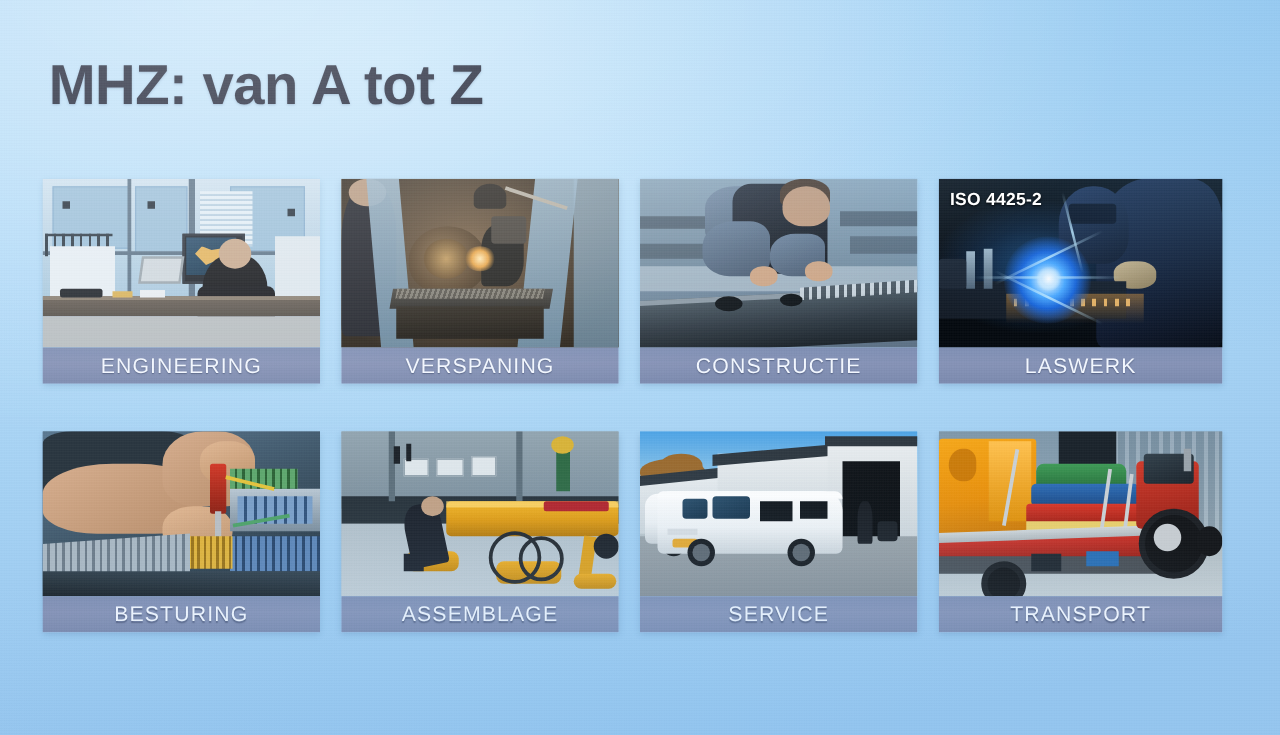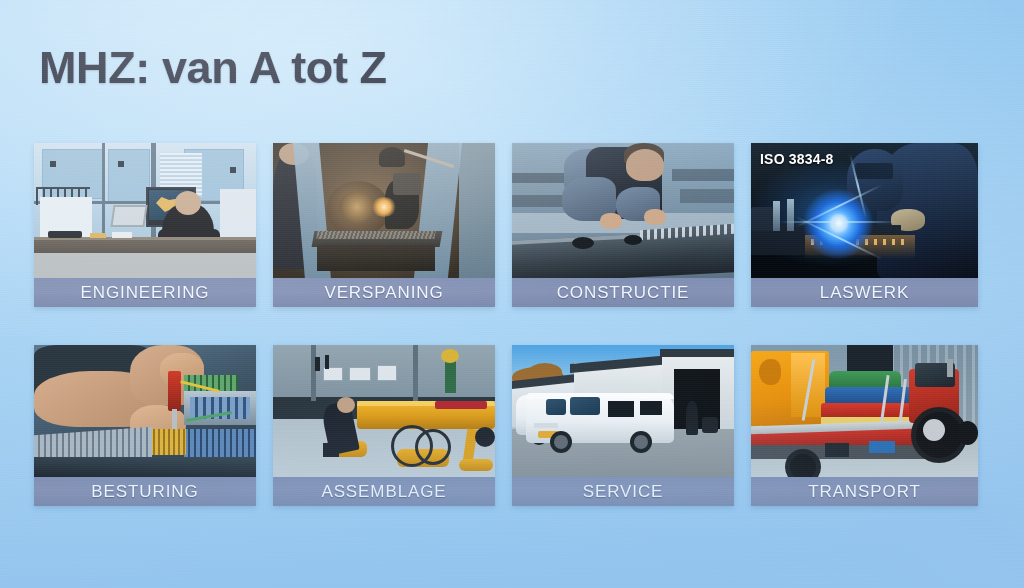--- a/index.html
+++ b/index.html
@@ -313,21 +313,21 @@
         <div class="sh glow" style="left:54px;top:92px;width:110px;height:24px;opacity:.55;"></div>
         <div class="sh" style="left:60px;top:96px;width:96px;height:6px;background:repeating-linear-gradient(90deg,#ffc46b 0 3px,rgba(0,0,0,0) 3px 9px);opacity:.85;"></div>
 
         <div class="sh arc" style="left:52px;top:46px;width:70px;height:70px;"></div>
         <div class="sh ray" style="left:28px;top:78px;width:118px;height:2px;"></div>
         <div class="sh ray" style="left:40px;top:62px;width:96px;height:2px;transform:rotate(-26deg);"></div>
         <div class="sh ray" style="left:40px;top:94px;width:96px;height:2px;transform:rotate(26deg);"></div>
         <div class="sh ray" style="left:74px;top:42px;width:66px;height:2px;transform:rotate(76deg);"></div>
         <div class="sh" style="left:78px;top:70px;width:20px;height:20px;background:radial-gradient(circle,#ffffff 0%,#cdeaff 40%,rgba(180,225,255,0) 72%);border-radius:50%;"></div>
       </div>
-      <div class="badge">ISO 3834-8</div>
+      <div class="badge">ISO 4425-2</div>
     </div>
     <div class="cap" style="height:29px;">LASWERK</div>
   </div>
 
   <div class="tile" style="left:34px;top:345px;width:222px;height:161px;">
     <div class="photo bst" style="height:132px;">
       <div class="scene">
         <div class="sh" style="left:0;top:0;width:222px;height:132px;background:linear-gradient(160deg,#5c7a92 0%,#41596c 45%,#22303b 100%);"></div>
         <div class="sh shirt" style="left:0;top:0;width:120px;height:52px;"></div>
 

